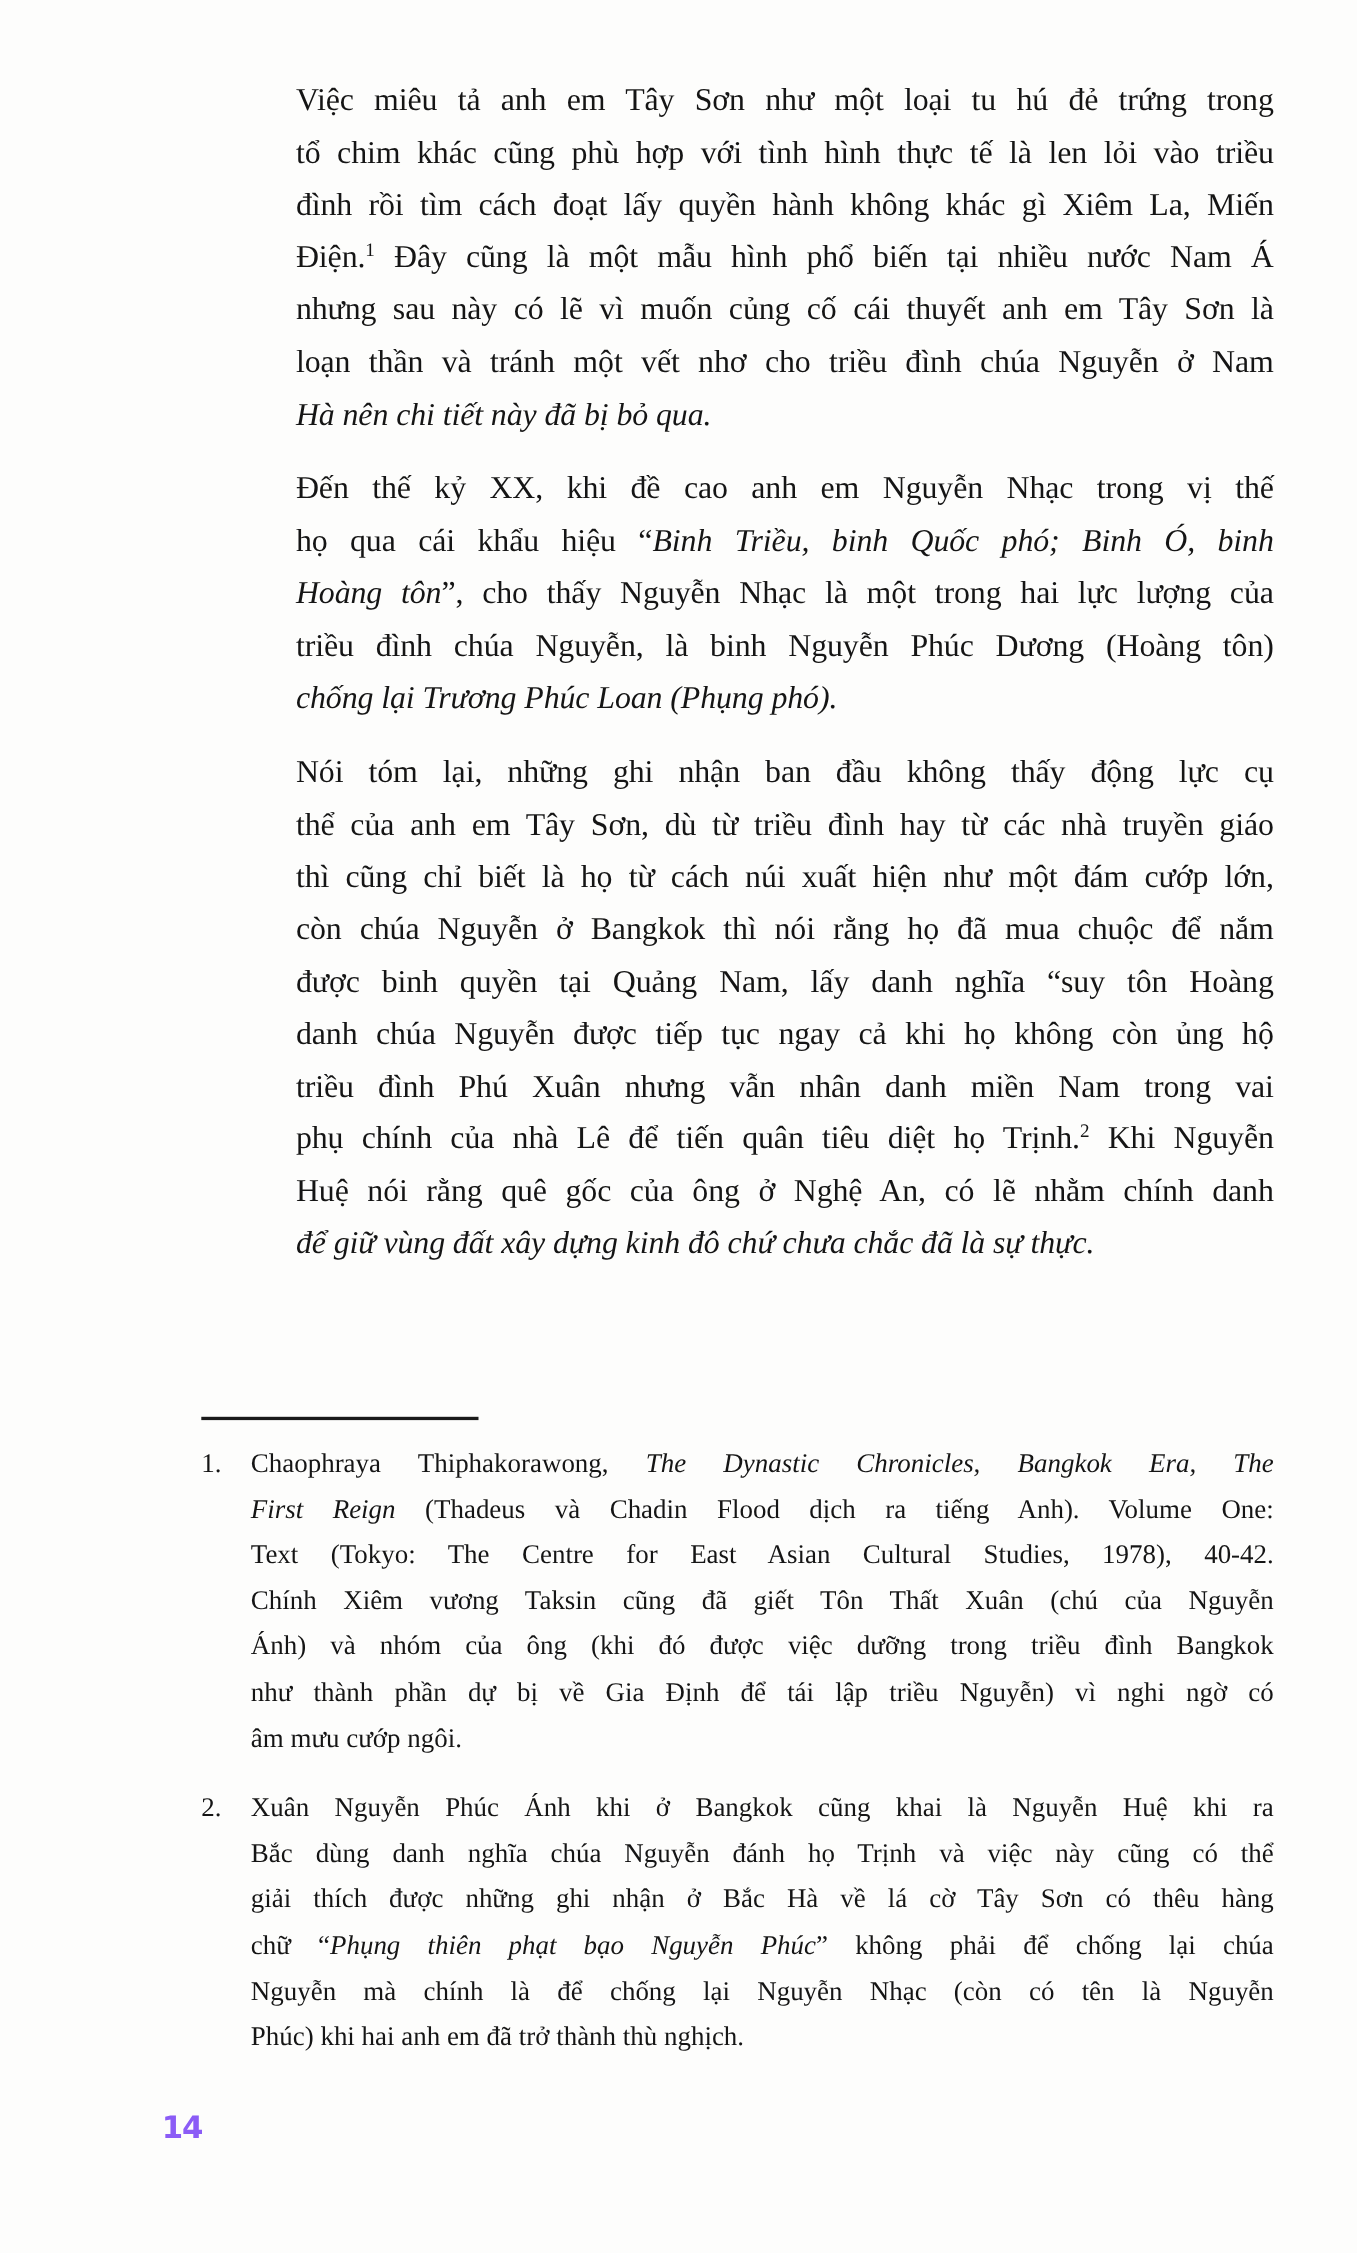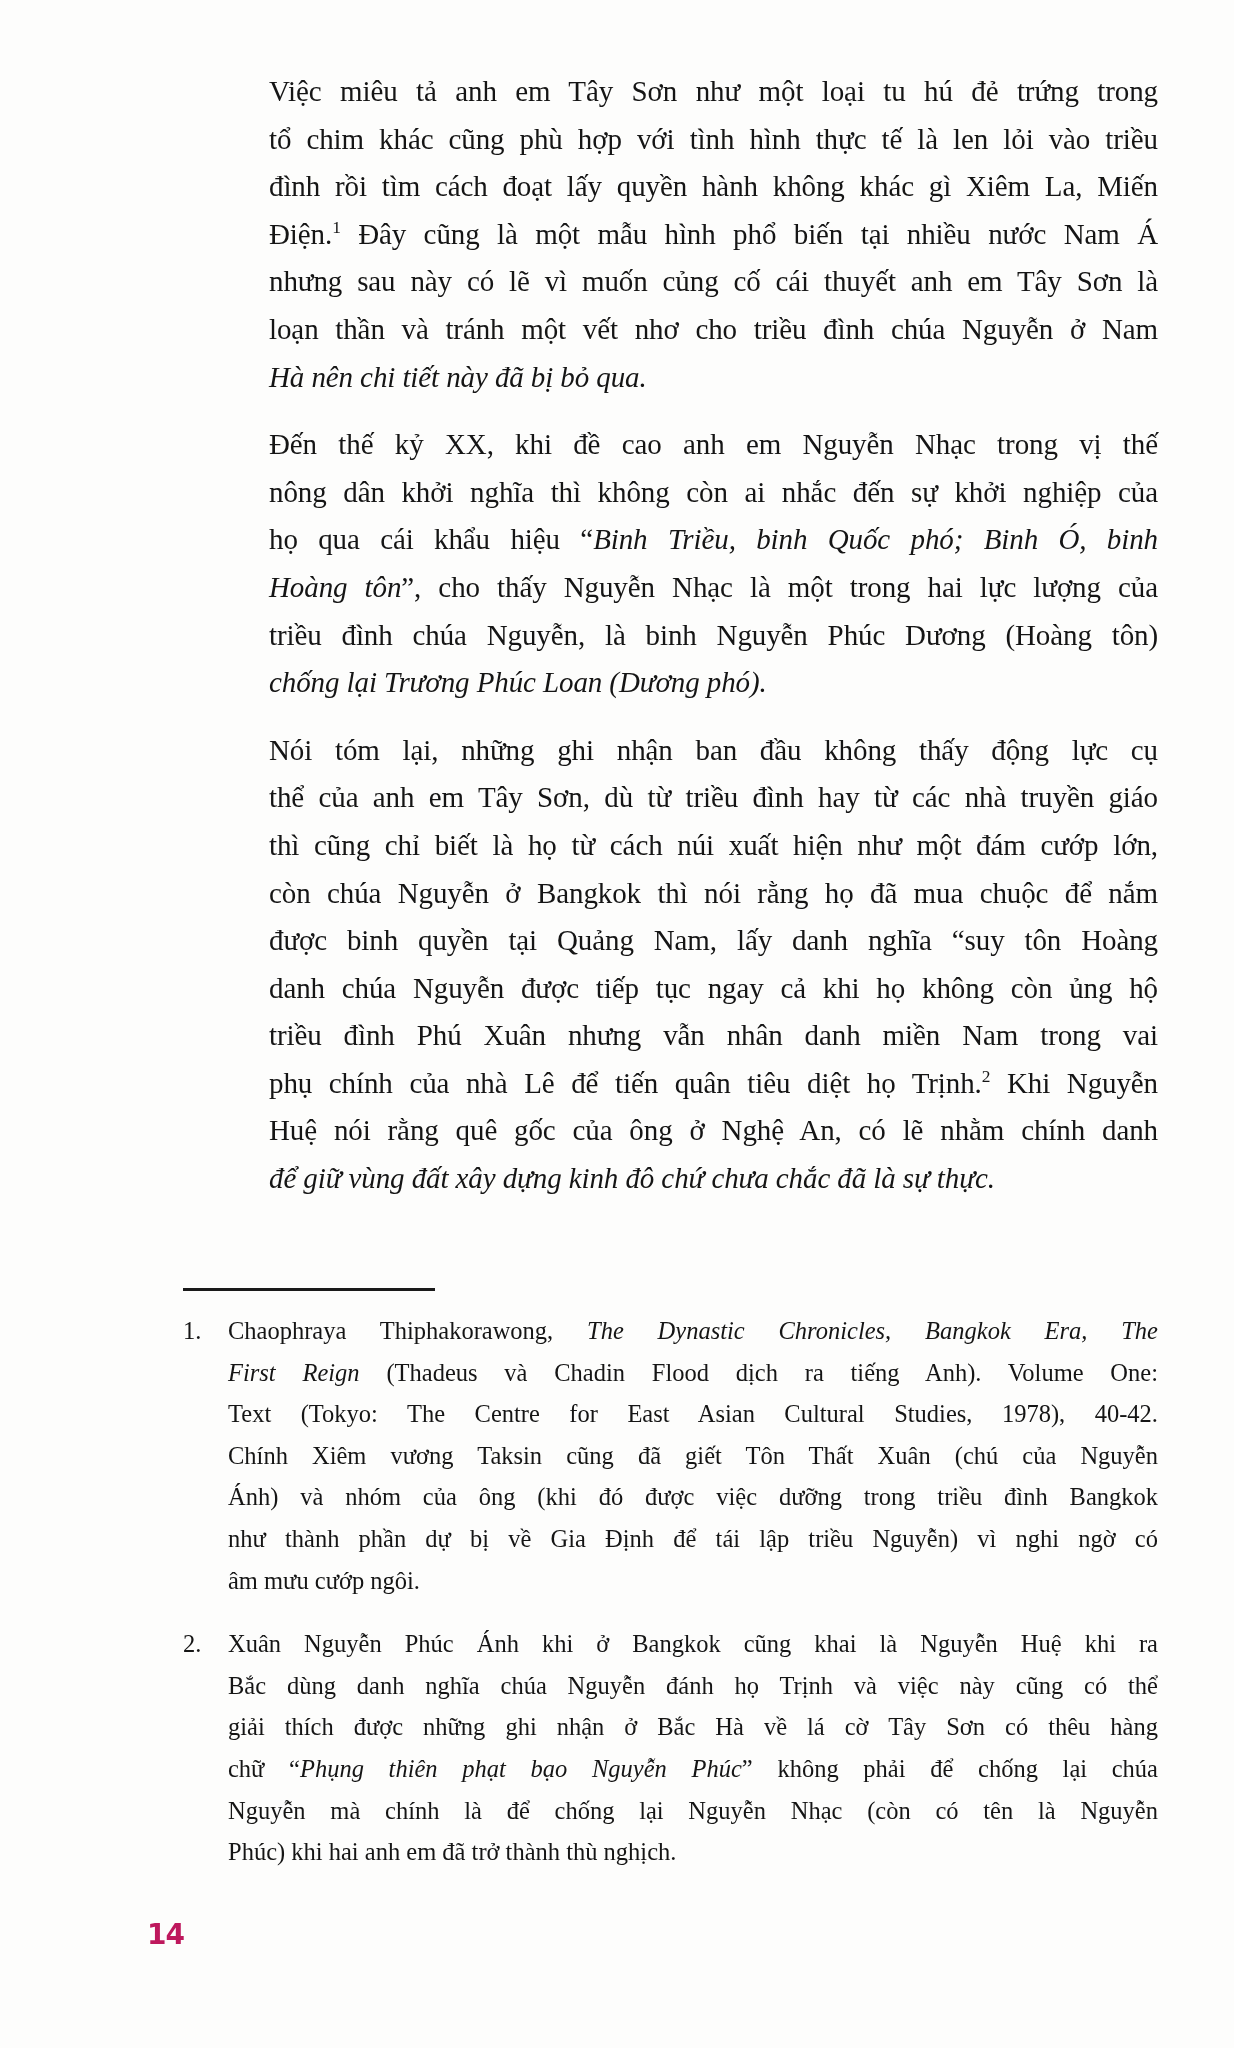--- a/index.html
+++ b/index.html
@@ -28,44 +28,43 @@
     font-family: "Liberation Serif", "DejaVu Serif", serif;
     font-size: 24.5px; line-height: 41.6px;
   }
   .fn { position: relative; padding-left: 45px; margin-bottom: 22px; }
   .fn .num { position: absolute; left: 0; top: 0; }
   .fn .line { display: block; text-align: justify; text-align-last: justify; white-space: nowrap; }
   .fn .line.last { text-align-last: left; }
   .page-number {
     position: absolute; left: 147px; top: 1918px;
     font-family: "DejaVu Sans", sans-serif; font-weight: bold; font-size: 28px;
-    letter-spacing: -1px; color: #be185d;
+    letter-spacing: -1px; color: #8b5cf6;
   }
 </style>
 </head>
 <body>
 
 <div class="page">
   <div class="body-text">
     <p>
         <span class="line">Việc miêu tả anh em Tây Sơn như một loại tu hú đẻ trứng trong</span>
         <span class="line">tổ chim khác cũng phù hợp với tình hình thực tế là len lỏi vào triều</span>
         <span class="line">đình rồi tìm cách đoạt lấy quyền hành không khác gì Xiêm La, Miến</span>
         <span class="line">Điện.<sup>1</sup> Đây cũng là một mẫu hình phổ biến tại nhiều nước Nam Á</span>
         <span class="line">nhưng sau này có lẽ vì muốn củng cố cái thuyết anh em Tây Sơn là</span>
         <span class="line">loạn thần và tránh một vết nhơ cho triều đình chúa Nguyễn ở Nam</span>
         <span class="line last">Hà nên chi tiết này đã bị bỏ qua.</span>
       </p>
     <p>
         <span class="line">Đến thế kỷ XX, khi đề cao anh em Nguyễn Nhạc trong vị thế</span>
-        <span class="line">nông dân khởi nghĩa thì không còn ai nhắc đến sự khởi nghiệp của</span>
         <span class="line">họ qua cái khẩu hiệu “<em>Binh Triều, binh Quốc phó; Binh Ó, binh</em></span>
         <span class="line"><em>Hoàng tôn</em>”, cho thấy Nguyễn Nhạc là một trong hai lực lượng của</span>
         <span class="line">triều đình chúa Nguyễn, là binh Nguyễn Phúc Dương (Hoàng tôn)</span>
-        <span class="line last">chống lại Trương Phúc Loan (Dương phó).</span>
+        <span class="line last">chống lại Trương Phúc Loan (Phụng phó).</span>
       </p>
     <p>
         <span class="line">Nói tóm lại, những ghi nhận ban đầu không thấy động lực cụ</span>
         <span class="line">thể của anh em Tây Sơn, dù từ triều đình hay từ các nhà truyền giáo</span>
         <span class="line">thì cũng chỉ biết là họ từ cách núi xuất hiện như một đám cướp lớn,</span>
         <span class="line">còn chúa Nguyễn ở Bangkok thì nói rằng họ đã mua chuộc để nắm</span>
         <span class="line">được binh quyền tại Quảng Nam, lấy danh nghĩa “suy tôn Hoàng</span>
         <span class="line">danh chúa Nguyễn được tiếp tục ngay cả khi họ không còn ủng hộ</span>
         <span class="line">triều đình Phú Xuân nhưng vẫn nhân danh miền Nam trong vai</span>
         <span class="line">phụ chính của nhà Lê để tiến quân tiêu diệt họ Trịnh.<sup>2</sup> Khi Nguyễn</span>

